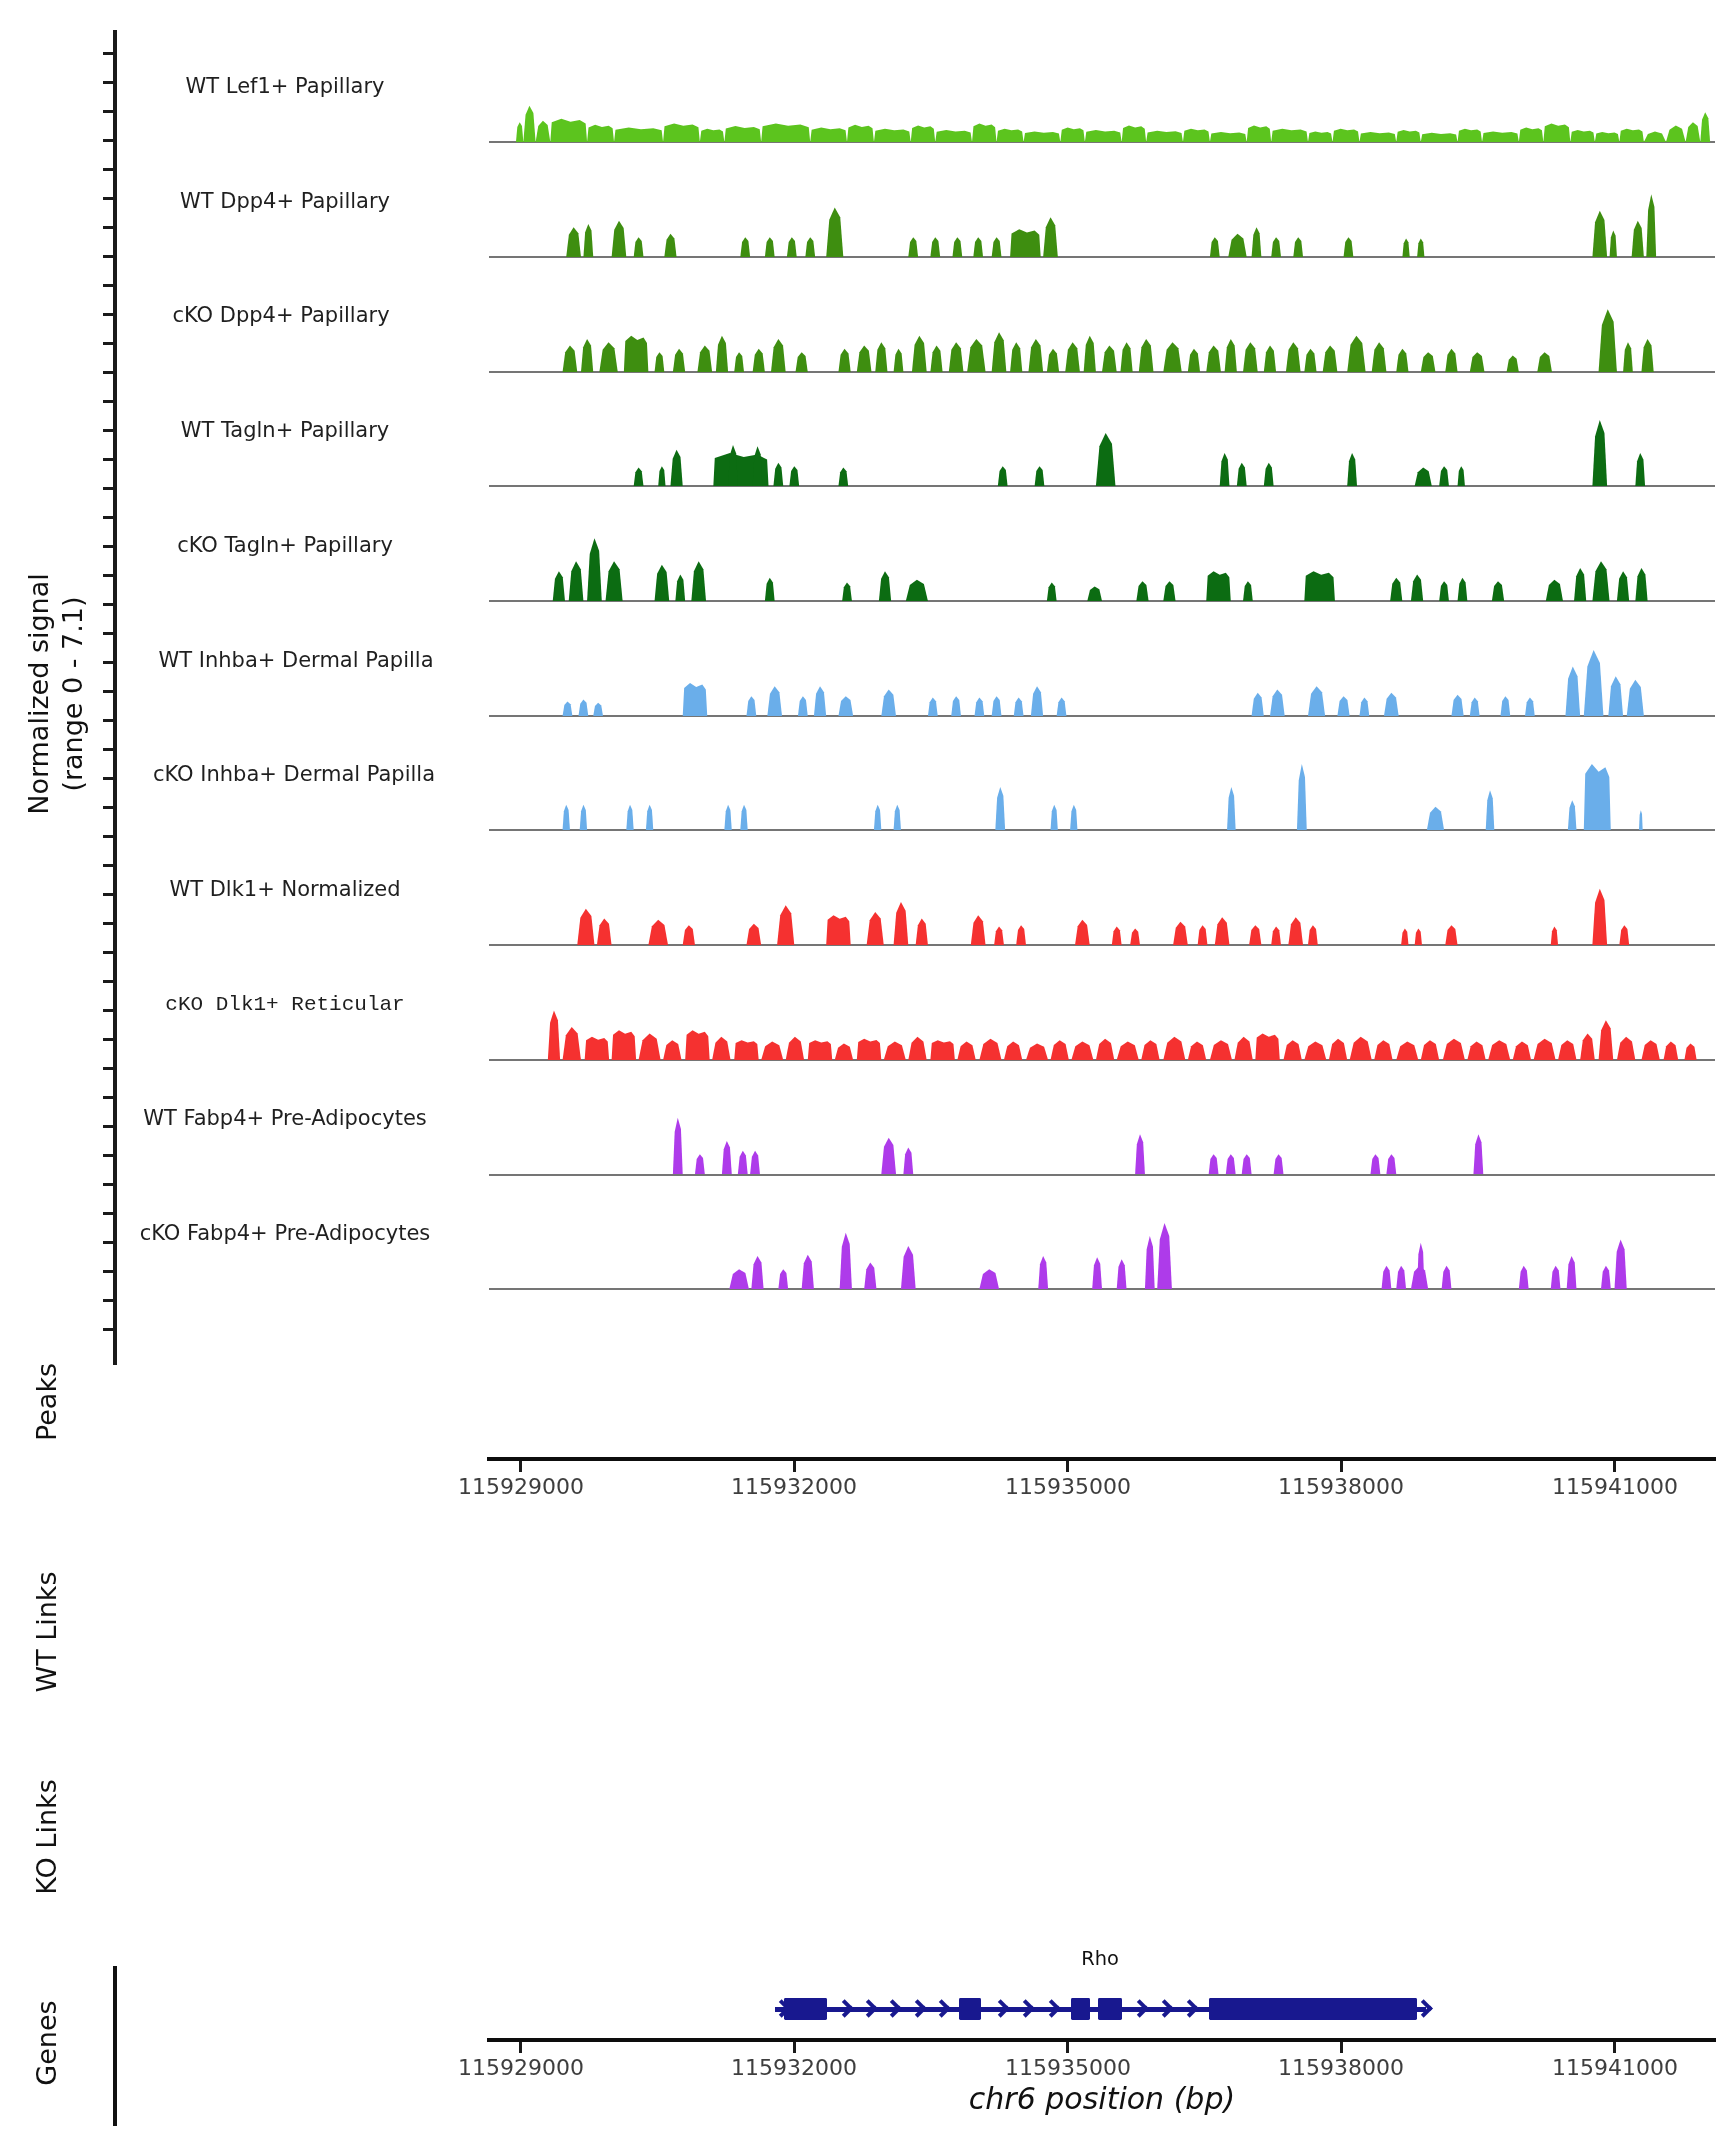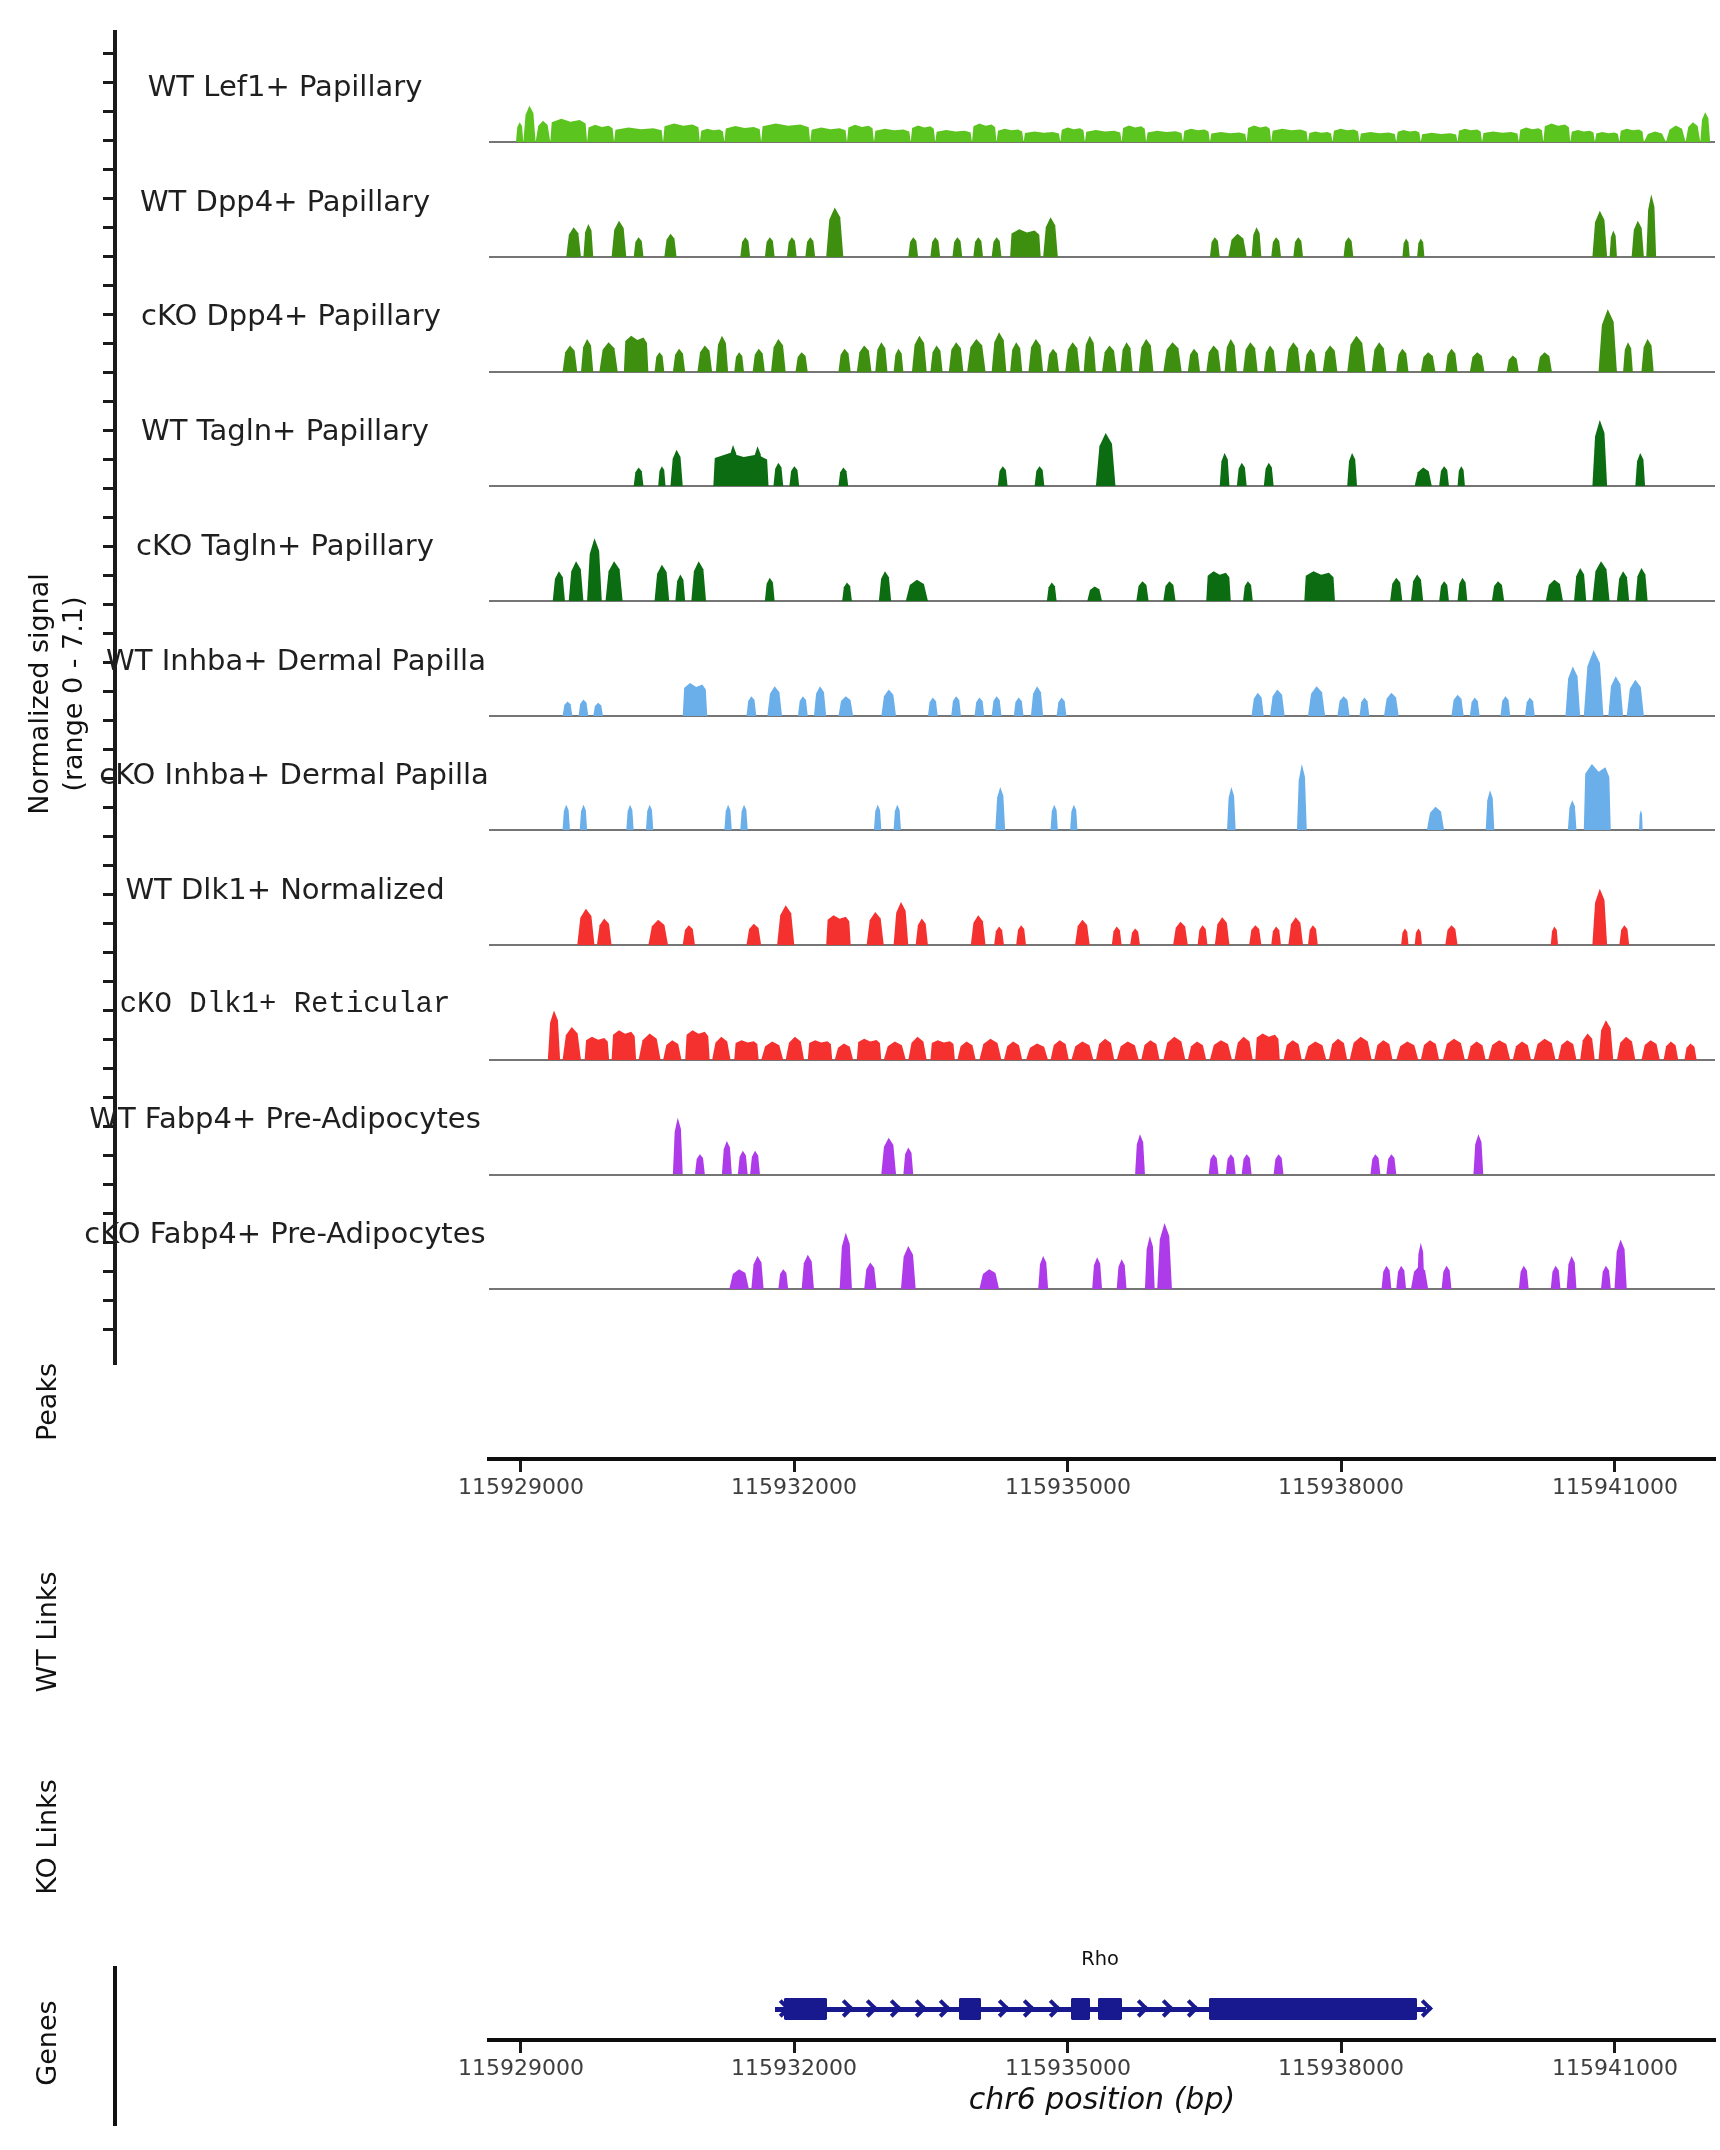--- a/index.html
+++ b/index.html
@@ -4,21 +4,21 @@
 <style>
   html,body{margin:0;padding:0;background:#fff;}
   #fig{position:relative;width:1721px;height:2151px;background:#fff;overflow:hidden;
        font-family:"DejaVu Sans","Liberation Sans",sans-serif;}
   .rot{position:absolute;transform:translate(-50%,-50%) rotate(-90deg);white-space:nowrap;
        color:#111;text-align:center;}
   .ylab{font-size:27px;line-height:1.25;color:#111;}
   .seclab{font-size:27px;}
   .vline{position:absolute;background:#1a1a1a;}
   .yticks{position:absolute;background:repeating-linear-gradient(to bottom,#1a1a1a 0 2.9px,transparent 2.9px 29px);}
-  .track-label{position:absolute;transform:translate(-50%,-50%);font-size:29px;color:#1f1f1f;white-space:nowrap;}
+  .track-label{position:absolute;transform:translate(-50%,-50%);font-size:21px;color:#1f1f1f;white-space:nowrap;}
   .baseline{position:absolute;height:2.2px;}
   .sigsvg{position:absolute;}
   .axisline{position:absolute;height:3.6px;background:#0d0d0d;}
   .tick{position:absolute;width:2.9px;background:#1a1a1a;}
   .ticklabel{position:absolute;transform:translateX(-50%);font-size:22px;color:#3e3e3e;white-space:nowrap;}
   .axis-title{position:absolute;transform:translateX(-50%);font-size:30px;color:#111;white-space:nowrap;}
   .gene-line{position:absolute;height:5px;}
   .exon{position:absolute;height:22px;border-radius:1.4px;}
   .chevrow{position:absolute;display:flex;align-items:center;justify-content:space-evenly;}
   .chv{width:9.3px;height:9.3px;border-top:4.3px solid #18188f;border-right:4.3px solid #18188f;
@@ -110,21 +110,21 @@
         <polygon points="1091,96 1093.4,75.3 1097.8,68.4 1102.2,73.9 1104.7,96" fill="#3e8e10"></polygon>
         <polygon points="1121.8,96 1124.2,75.3 1128.6,68.4 1133,73.9 1135.4,96" fill="#3e8e10"></polygon>
         <polygon points="1191.9,96 1194.3,75.3 1198.7,68.4 1203.1,73.9 1205.6,96" fill="#3e8e10"></polygon>
         <polygon points="1274,96 1275.8,76.7 1279.1,70.2 1282.4,75.4 1284.2,96" fill="#3e8e10"></polygon>
         <polygon points="1294.5,96 1296.3,76.7 1299.6,70.2 1302.9,75.4 1304.7,96" fill="#3e8e10"></polygon>
         <polygon points="1539,96 1542.7,47.7 1549.3,31.6 1555.8,44.5 1559.5,96" fill="#3e8e10"></polygon>
         <polygon points="1562.9,96 1564.8,68.4 1568.1,59.2 1571.4,66.6 1573.2,96" fill="#3e8e10"></polygon>
         <polygon points="1593.7,96 1596.8,58.1 1602.3,45.4 1607.7,55.5 1610.8,96" fill="#3e8e10"></polygon>
         <polygon points="1614.2,96 1616.7,30.5 1621.1,8.6 1625.5,26.1 1627.9,96" fill="#3e8e10"></polygon>
       </svg>
-      <div class="track-label" style="left: 291px; top: 315px;">cKO Dpp4+ Papillary</div>
+      <div class="track-label" style="left: 281px; top: 315px;">cKO Dpp4+ Papillary</div>
       <div class="baseline" style="left: 489px; top: 371px; width: 1226px; background: rgb(117, 117, 117);"></div>
       <svg class="sigsvg" viewBox="0 0 1710 96" preserveAspectRatio="none" style="left: 489px; top: 303px; width: 1226px; height: 69px;">
         <polygon points="102.6,96 106.3,68.4 112.9,59.2 119.4,66.6 123.1,96" fill="#3e8e10"></polygon>
         <polygon points="128.3,96 131.3,61.5 136.8,50 142.3,59.2 145.4,96" fill="#3e8e10"></polygon>
         <polygon points="153.9,96 158.5,65 166.7,54.6 174.9,62.9 179.6,96" fill="#3e8e10"></polygon>
         <polygon points="188.1,96 190.1,53 198.4,45.4 206.9,51.5 215.5,47.9 220.3,55.5 222.3,96" fill="#3e8e10"></polygon>
         <polygon points="230.9,96 233.3,75.3 237.7,68.4 242.1,73.9 244.5,96" fill="#3e8e10"></polygon>
         <polygon points="256.5,96 259.6,71.9 265.1,63.8 270.5,70.2 273.6,96" fill="#3e8e10"></polygon>
         <polygon points="290.7,96 294.4,68.4 301,59.2 307.5,66.6 311.2,96" fill="#3e8e10"></polygon>
         <polygon points="316.4,96 319.4,58.1 324.9,45.4 330.4,55.5 333.5,96" fill="#3e8e10"></polygon>

